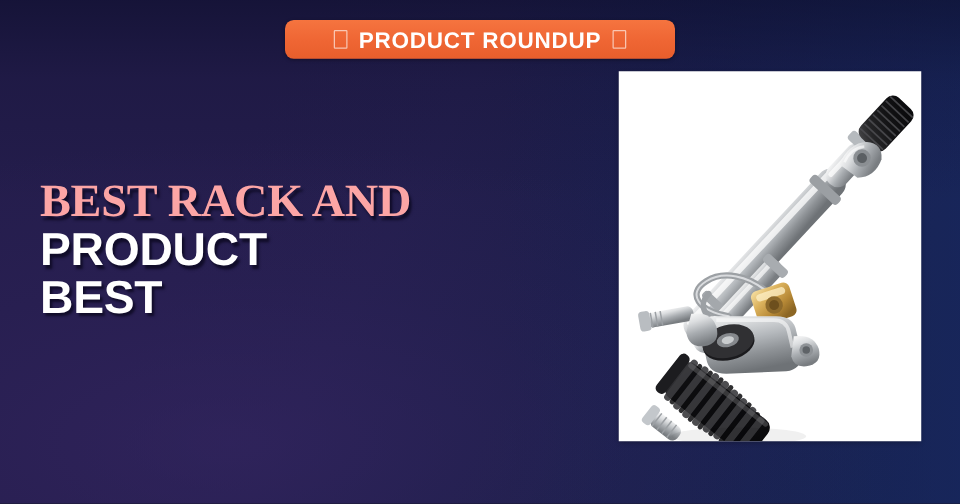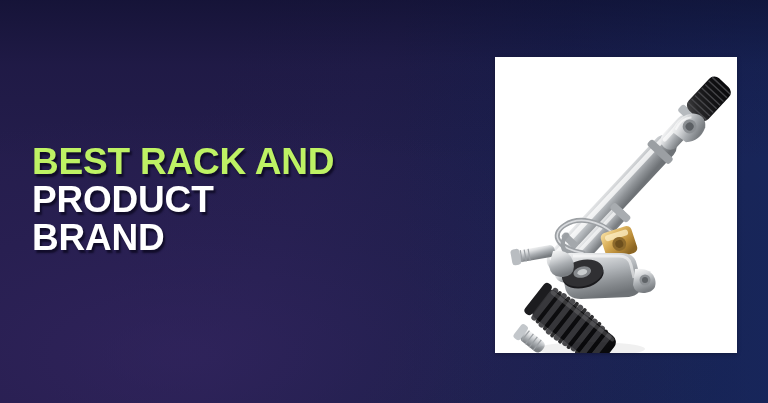--- a/index.html
+++ b/index.html
@@ -96,21 +96,21 @@
     width: 430px;
   }
   .hl-line {
     font-size: 37px;
     font-weight: bold;
     line-height: 38px;
     letter-spacing: -0.2px;
     white-space: nowrap;
     text-shadow: 2px 3px 2px rgba(8,6,26,0.72);
   }
-  .hl-yellow { color: #bef264; }
+  .hl-yellow { color: #fca5a5; font-family: Liberation Serif, serif; }
   .hl-white  { color: #ffffff; }
 
   
   .product-panel {
     position: absolute;
     left: 495px;
     top: 57px;
     width: 242px;
     height: 296px;
     background: #ffffff;
@@ -130,25 +130,30 @@
 </head>
 <body>
 
 <div id="canvas">
 
   <div class="bg-base"></div>
   <div class="bg-blue-right"></div>
   <div class="bg-top-dark"></div>
   <div class="bg-purple-low"></div>
 
+  <div class="badge">
+    <span class="tofu"></span>
+    <span class="badge-label">PRODUCT ROUNDUP</span>
+    <span class="tofu"></span>
+  </div>
 
   <div class="headline">
     <div class="hl-line hl-yellow">BEST RACK AND</div>
     <div class="hl-line hl-white">PRODUCT</div>
-    <div class="hl-line hl-white">BRAND</div>
+    <div class="hl-line hl-white">BEST</div>
   </div>
 
   <div class="product-panel">
     <div class="product-stage">
       <svg viewBox="0 0 242 296" preserveAspectRatio="xMidYMid meet">
         <defs>
           <linearGradient id="alum" x1="0" y1="0" x2="0.35" y2="1">
             <stop offset="0%" stop-color="#f2f3f4"></stop>
             <stop offset="22%" stop-color="#d9dbdd"></stop>
             <stop offset="48%" stop-color="#b4b8bc"></stop>

